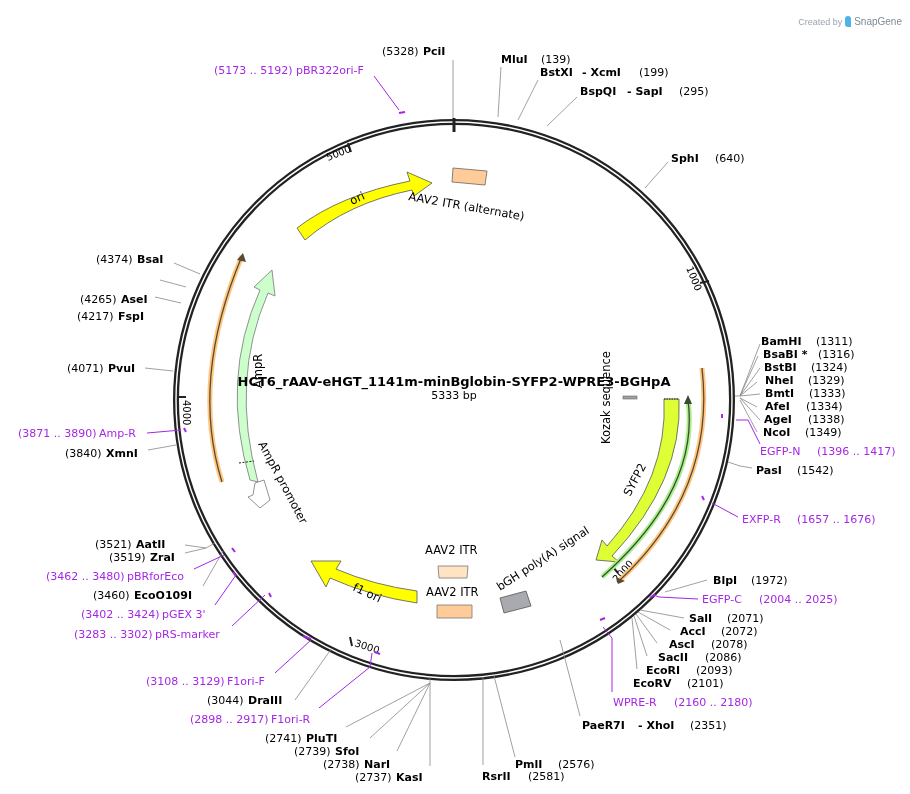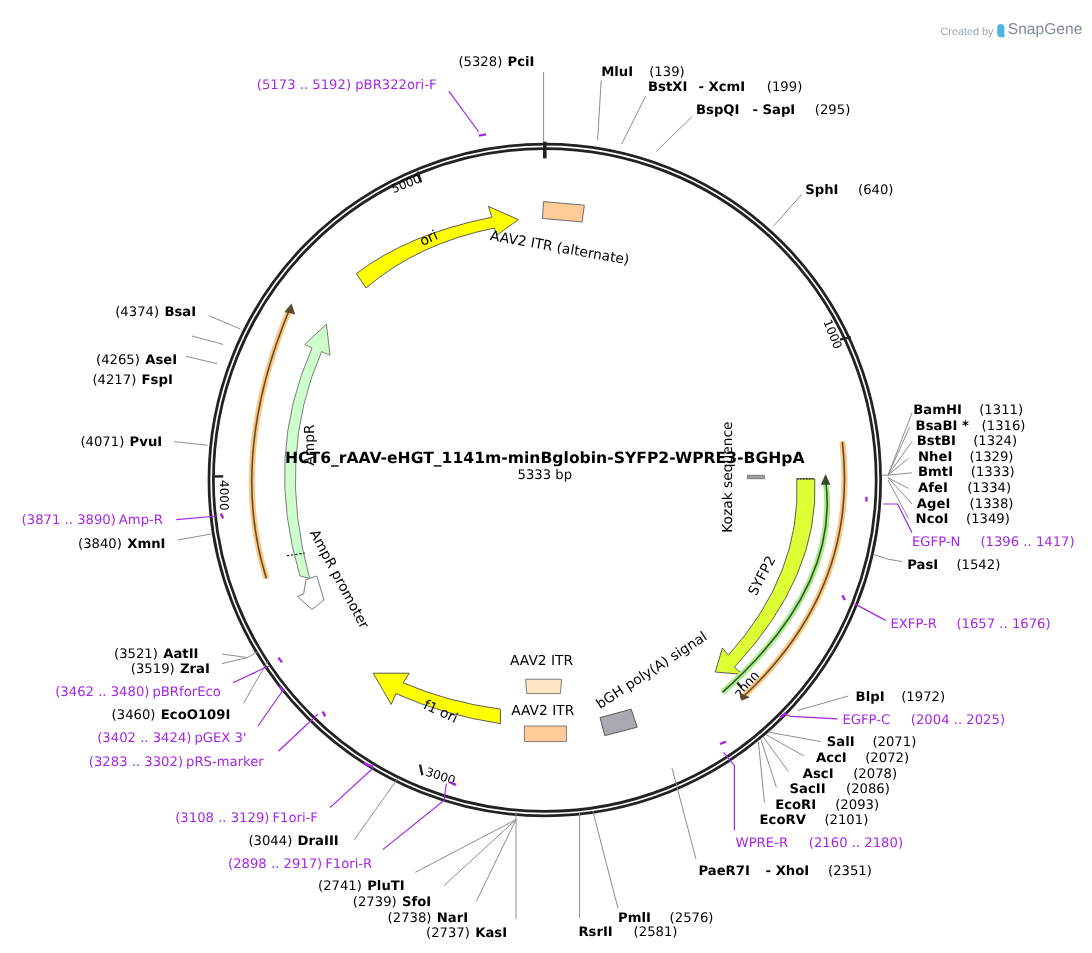--- a/index.html
+++ b/index.html
@@ -1,19 +1,19 @@
 <!DOCTYPE html>
 <html><head>
 <meta charset="utf-8">
 <style>
   html,body{margin:0;padding:0;background:#fff;}
   body{width:910px;height:794px;position:relative;overflow:hidden;font-family:"DejaVu Sans","Liberation Sans",sans-serif;}
   #map{position:absolute;left:0;top:0;}
   .credit{position:absolute;right:8px;top:2px;font-size:9px;color:#9aa3ad;font-family:"Liberation Sans",sans-serif;display:flex;align-items:flex-end;gap:2px;margin-top:14px;}
-  .credit .brand{font-size:13px;color:#7f8b96;}
+  .credit .brand{font-size:10px;color:#7f8b96;}
   .credit .logo{display:inline-block;width:6px;height:11px;background:#4fb3e8;border-radius:3px 3px 0 3px;margin:0 1px;}
   text{font-family:"DejaVu Sans","Liberation Sans",sans-serif;}
   .site-name{font-weight:bold;font-size:11px;fill:#000;}
   .site-pos{font-size:11px;fill:#000;}
   .primer{font-size:11px;fill:#a526e6;}
   .feat-label{font-size:11.5px;fill:#000;}
   .title{font-weight:bold;font-size:13px;fill:#000;}
   .subtitle{font-size:11px;fill:#000;}
   .tick{font-size:10px;fill:#000;}
 </style>

